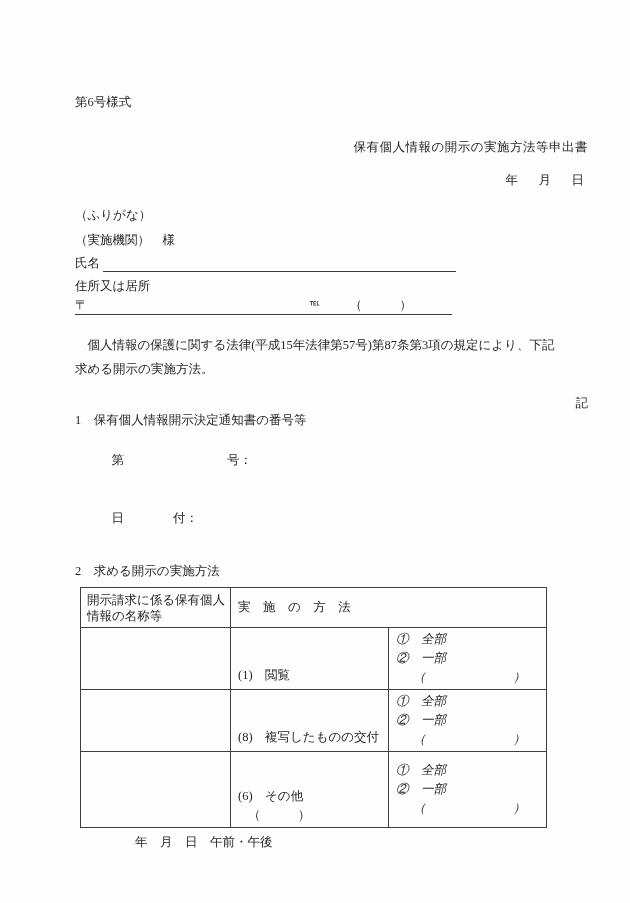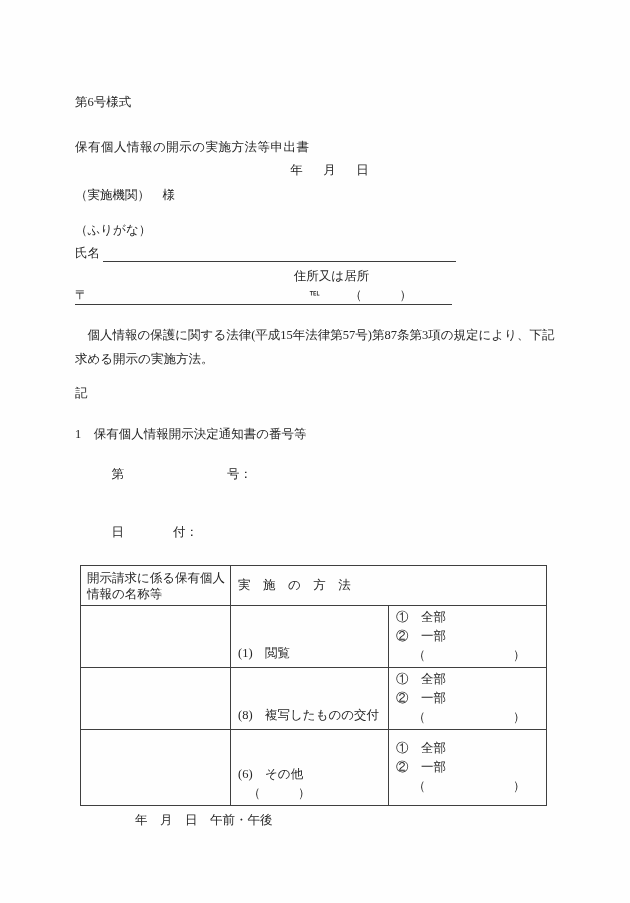--- a/index.html
+++ b/index.html
@@ -11,49 +11,49 @@
     color: #262626;
     overflow: hidden;
   }
   .page {
     width: 630px; height: 903px;
     background: #fefefe;
     padding: 94px 42px 30px 75px;
     position: relative;
   }
   .line { line-height: 17px; white-space: pre; }
-  .center { text-align: left; }
+  .center { text-align: right; }
   .right { text-align: right; }
 
   .doc-title { margin-top: 28px; letter-spacing: 0.5px; }
-  .date-line { margin-top: 6px; letter-spacing: 4px; text-align: center; }
+  .date-line { margin-top: 16px; letter-spacing: 4px; }
   .recipient { margin-top: 8px; }
   .furigana { margin-top: 18px; }
 
   .name-row { margin-top: 4px; display: flex; align-items: flex-end; height: 19px; }
   .name-label { white-space: pre; }
   .blank-underline { border-bottom: 1px solid #3c3c3c; height: 18px; }
   .name-blank { width: 353px; margin-left: 3px; }
 
-  .address-label { margin-top: 6px; text-align: center; }
+  .address-label { margin-top: 6px; }
   .postal-row {
     margin-top: 1px; width: 377px; height: 19px;
     display: flex; align-items: flex-end;
     border-bottom: 1px solid #3c3c3c;
   }
   .postal-mark { white-space: pre; }
   .tel-sign { margin-left: auto; white-space: pre; }
   .tel-blank { margin-left: 30px; margin-right: 40px; white-space: pre; }
 
   .intro { margin-top: 18px; }
   .intro .line { line-height: 24px; }
 
   .ki-mark { margin-top: 14px; }
 
-  .sec1-heading { margin-top: 24px; }
+  .sec1-heading { }
   .sec1-line { margin-top: 6px; padding-left: 24px; }
   .sec1-line2 { margin-top: 7px; padding-left: 24px; }
   .gap-lg { display: inline-block; width: 103px; }
   .gap-sm { display: inline-block; width: 49px; }
 
   .sec2-heading { margin-top: 19px; }
 
   table.method-table {
     margin-top: 7px; margin-left: 5px;
     border-collapse: collapse;
@@ -69,41 +69,41 @@
   .col-meth  { width: 148px; }
   .col-opts  { width: 169px; }
   .hdr-row td { height: 40px; }
   .data-row td { height: 61px; }
   .name-hdr-cell { padding: 2px 4px 2px 6px !important; line-height: 16px; }
   .method-hdr-cell { padding-left: 7px !important; white-space: pre; }
   .method-cell { padding: 2px 2px 2px 7px !important; }
   .method-cell .method-text { line-height: 19px; white-space: pre; margin-top: 33px; }
   .method-note { line-height: 19px; white-space: pre; padding-left: 10px; }
   .method-note:empty { display: none; }
-  .opts-cell { padding: 2px 2px 2px 7px !important; }
+  .opts-cell { padding: 2px 2px 2px 7px !important; font-style: italic; }
   .opt-line { line-height: 19px; white-space: pre; }
   .opt-paren { padding-left: 17px; }
 
   .sec3-heading { margin-top: 23px; }
   .sec3-line { margin-top: 6px; padding-left: 60px; }
 </style>
 </head>
 <body>
 
 <div class="page">
 
   <div class="line">第6号様式</div>
 
   <div class="line center doc-title">保有個人情報の開示の実施方法等申出書</div>
 
   <div class="line right date-line">年　月　日</div>
 
+  <div class="line furigana">（ふりがな）</div>
+
   <div class="line recipient">（実施機関）　様</div>
-
-  <div class="line furigana">（ふりがな）</div>
 
   <div class="name-row">
     <span class="name-label">氏名</span>
     <span class="blank-underline name-blank"></span>
   </div>
 
   <div class="line address-label">住所又は居所</div>
 
   <div class="postal-row">
     <span class="postal-mark">〒</span>
@@ -119,20 +119,21 @@
   <div class="line center ki-mark">記</div>
 
   <div class="line sec1-heading">1　保有個人情報開示決定通知書の番号等</div>
   <div class="line sec1-line">
     <span>第</span><span class="gap-lg"></span><span>号：</span>
   </div>
   <div class="line sec1-line2">
     <span>日</span><span class="gap-sm"></span><span>付：</span>
   </div>
 
+  <div class="line sec2-heading">2　求める開示の実施方法</div>
 
   <table class="method-table">
     <tbody>
         <tr class="hdr-row">
       <td class="col-name name-hdr-cell">開示請求に係る保有個人情報の名称等</td>
       <td class="method-hdr-cell" colspan="2">実　施　の　方　法</td>
     </tr>
 
     <tr class="data-row">
       <td class="col-name"></td>

